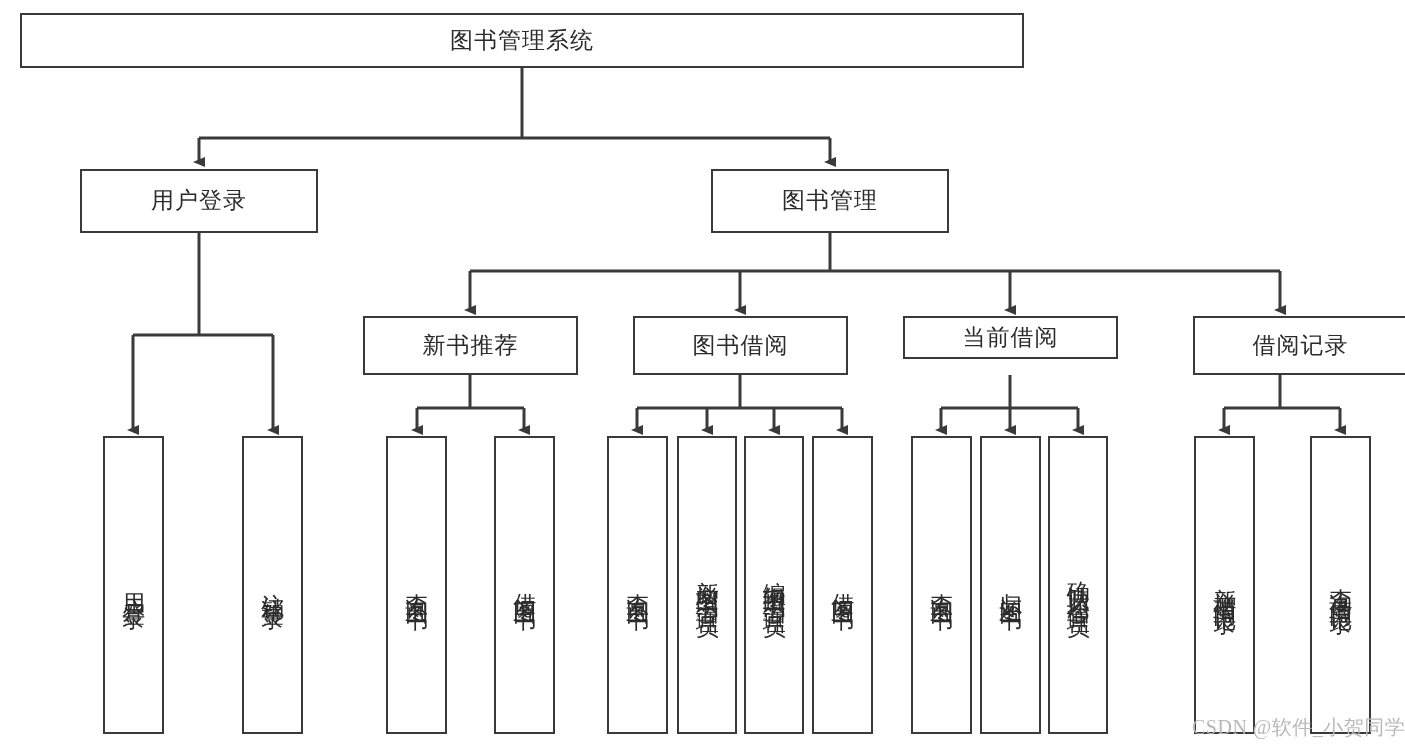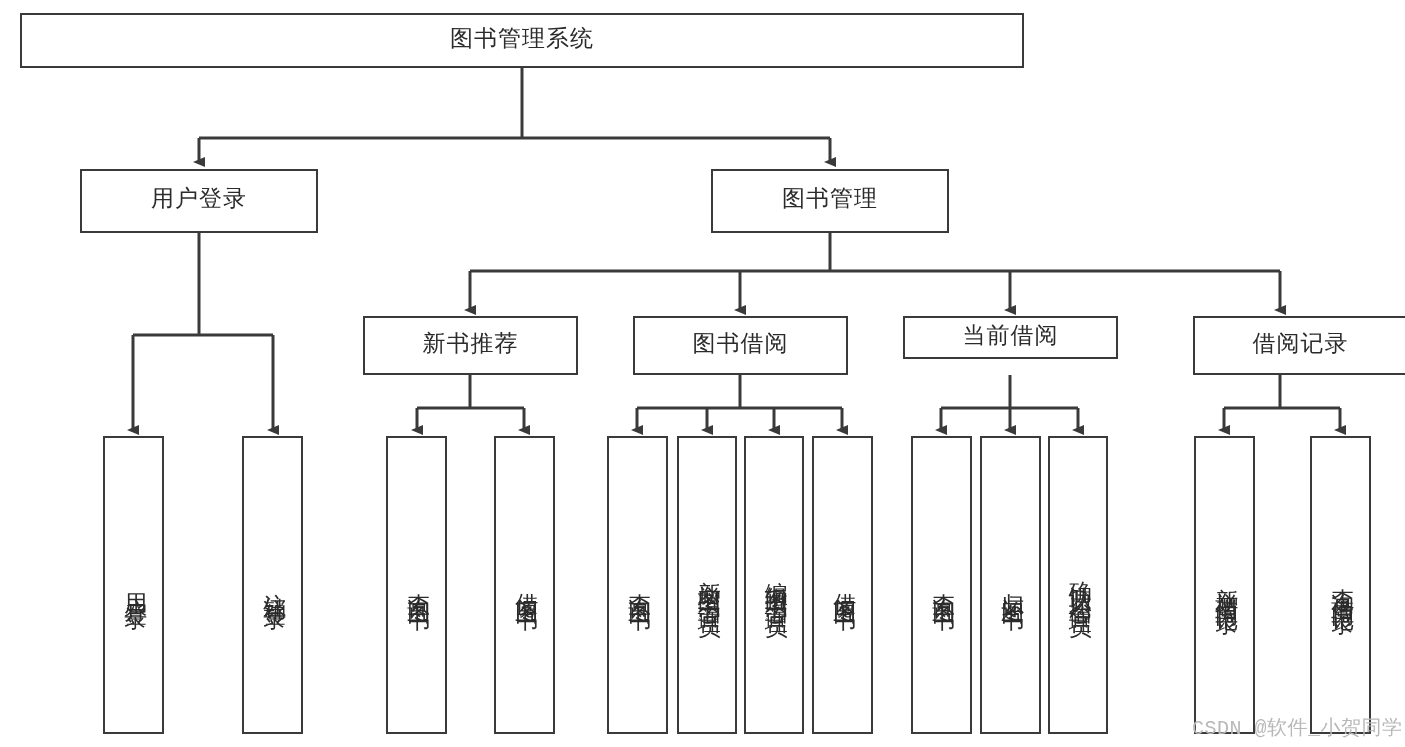--- a/index.html
+++ b/index.html
@@ -5,21 +5,21 @@
   html, body {
     margin: 0;
     padding: 0;
     background: #ffffff;
   }
   #canvas {
     position: relative;
     width: 1405px;
     height: 747px;
     background: #ffffff;
-    font-family: Liberation Mono, monospace;
+    font-family: Liberation Serif, serif;
     overflow: hidden;
   }
   #connectors {
     position: absolute;
     left: 0;
     top: 0;
     width: 1405px;
     height: 747px;
   }
   .node {

